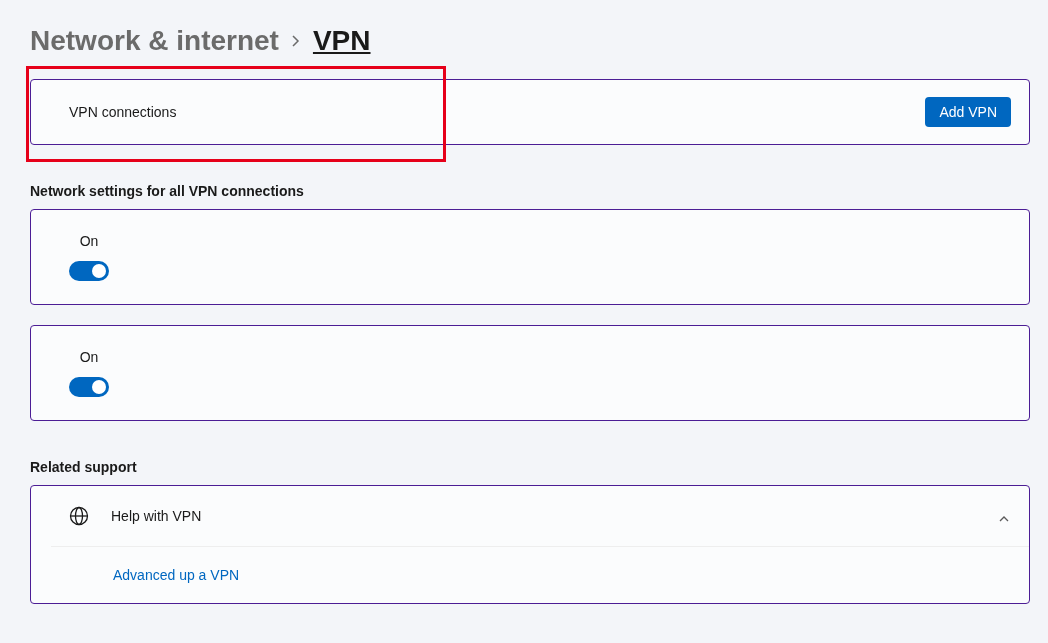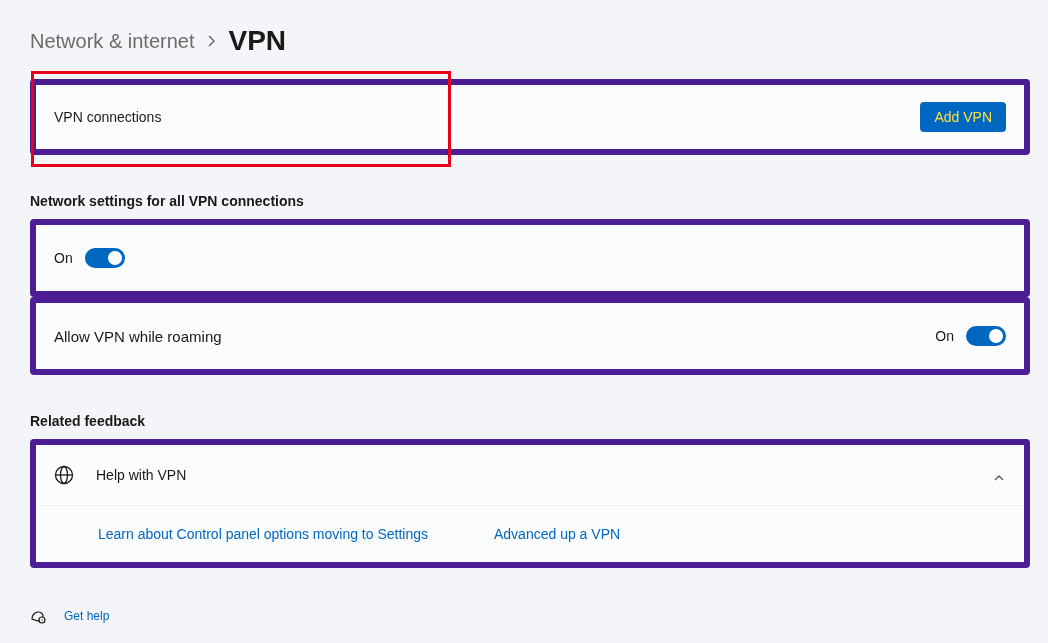--- a/index.html
+++ b/index.html
@@ -15,39 +15,41 @@
       padding: 25px 18px 0 30px;
       color: #1a1a1a;
     }
     .breadcrumb {
       display: flex;
       align-items: center;
       gap: 12px;
       margin-bottom: 22px;
     }
     .breadcrumb-parent {
-      font-size: 20px;
-      font-weight: 400;
+      font-size: 28px;
+      font-weight: 700;
       color: #6b6b6b;
     }
     .breadcrumb-sep {
       font-size: 20px;
       color: #6b6b6b;
       font-weight: 400;
     }
     .breadcrumb-current {
       font-size: 28px;
       font-weight: 600;
       color: #1a1a1a;
+      text-decoration: underline;
     }
     .card {
       background: #fbfcfd;
-      border: 6px solid #4c1d95;
+      border: 1px solid #4c1d95;
       border-radius: 4px;
-      margin-bottom: 0;
+      margin-bottom: 20px;
+      padding-left: 20px;
     }
     .card-with-highlight {
       position: relative;
     }
     .highlight-box {
       position: absolute;
       top: -14px;
       left: -5px;
       width: 420px;
       height: 96px;
@@ -59,21 +61,21 @@
       align-items: center;
       justify-content: space-between;
       padding: 17px 18px 17px 18px;
     }
     .vpn-conn-label {
       font-size: 14px;
       color: #1a1a1a;
     }
     .add-vpn-btn {
       background: #0067c0;
-      color: #fde047;
+      color: #ffffff;
       border: none;
       border-radius: 4px;
       padding: 7px 14px;
       font-size: 14px;
       cursor: pointer;
     }
     .section-heading {
       font-size: 14px;
       font-weight: 600;
       color: #1a1a1a;
@@ -87,20 +89,21 @@
       padding: 23px 18px;
     }
     .toggle-label {
       font-size: 15px;
       color: #1a1a1a;
     }
     .toggle-right {
       display: flex;
       align-items: center;
       gap: 12px;
+      flex-direction: column;
     }
     .toggle-state {
       font-size: 14px;
       color: #1a1a1a;
     }
     .toggle {
       width: 40px;
       height: 20px;
       background: #0067c0;
       border-radius: 10px;
@@ -199,52 +202,50 @@
       <span class="toggle-state">On</span>
       <div class="toggle">
         <div class="toggle-knob"></div>
       </div>
     </div>
   </div>
 </div>
 
 <div class="card">
   <div class="toggle-row">
-    <span class="toggle-label">Allow VPN while roaming</span>
     <div class="toggle-right">
       <span class="toggle-state">On</span>
       <div class="toggle">
         <div class="toggle-knob"></div>
       </div>
     </div>
   </div>
 </div>
 
-<div class="section-heading">Related feedback</div>
+<div class="section-heading">Related support</div>
 
 <div class="card">
   <div class="help-vpn-row">
     <div class="help-vpn-left">
       <span class="globe-icon">
         <svg width="20" height="20" viewBox="0 0 20 20">
           <circle cx="10" cy="10" r="8.5" stroke="#1a1a1a" stroke-width="1.3" fill="none"></circle>
           <ellipse cx="10" cy="10" rx="3.5" ry="8.5" stroke="#1a1a1a" stroke-width="1.3" fill="none"></ellipse>
           <line x1="1.5" y1="10" x2="18.5" y2="10" stroke="#1a1a1a" stroke-width="1.3"></line>
         </svg>
       </span>
       <span class="help-vpn-title">Help with VPN</span>
     </div>
     <span class="chevron">
       <svg width="14" height="14" viewBox="0 0 14 14">
           <path d="M3 9 L7 5 L11 9" stroke="#5a5a5a" stroke-width="1.3" fill="none"></path>
         </svg>
     </span>
   </div>
   <div class="help-links-row">
-    <span class="help-link">Learn about Control panel options moving to Settings</span>
     <span class="help-link">Advanced up a VPN</span>
   </div>
 </div>
 
 <div class="footer-links">
   <div class="footer-link-row">
     <span class="footer-icon">
       <svg width="16" height="16" viewBox="0 0 16 16">
         <path d="M2 11 C2 7, 5 4, 8 4 C11 4, 13 6, 13 8 C13 10, 11 11, 10 11 L8 13 Z" stroke="#1a1a1a" stroke-width="1.2" fill="none"></path>
         <circle cx="12" cy="12" r="3" stroke="#1a1a1a" stroke-width="1.2" fill="#f3f5f9"></circle>

